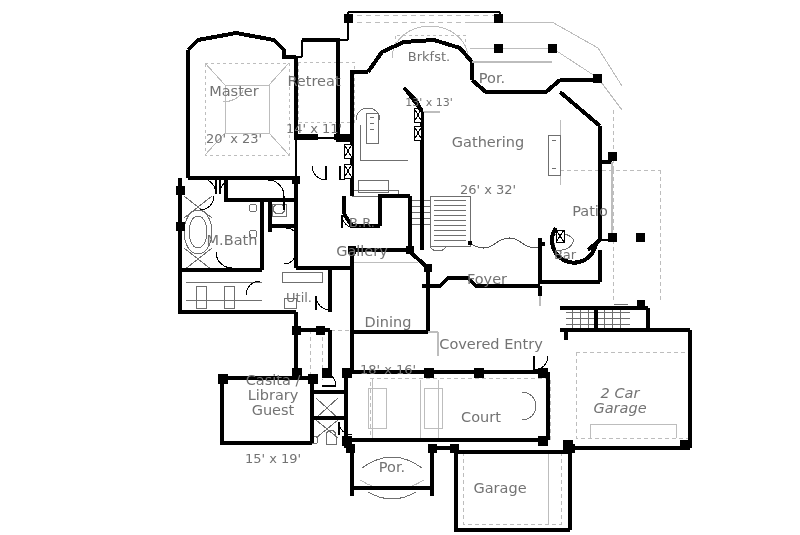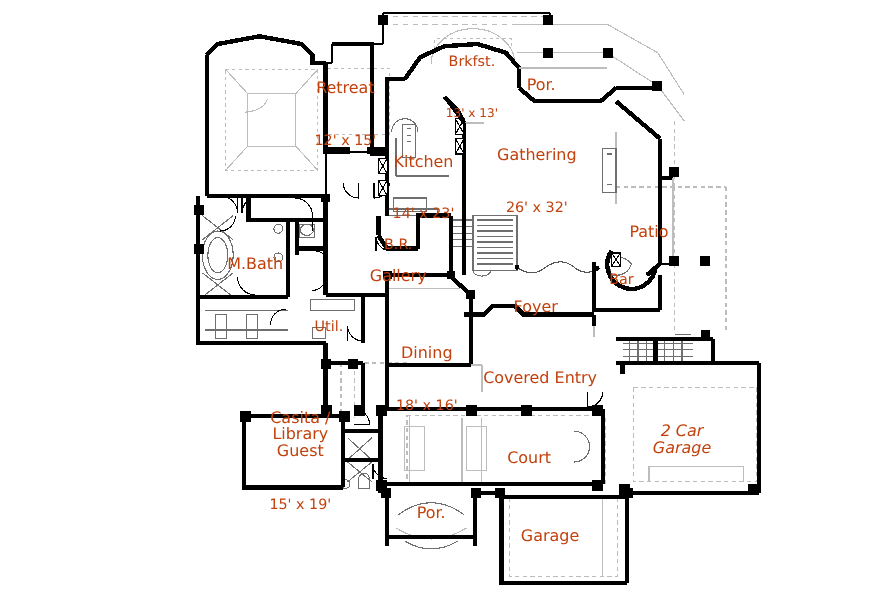--- a/index.html
+++ b/index.html
@@ -1,19 +1,19 @@
 <!DOCTYPE html>
 <html><head>
 <meta charset="utf-8">
 <style>
   html,body{margin:0;padding:0;background:#ffffff;}
   body{width:800px;height:535px;overflow:hidden;font-family:"DejaVu Sans",sans-serif;}
   #plan{position:relative;width:800px;height:535px;background:#fff;}
   #plan svg{position:absolute;left:0;top:0;}
-  .lbl{position:absolute;color:#c2410c;font-family:"DejaVu Sans",sans-serif;
+  .lbl{position:absolute;color:#737373;font-family:"DejaVu Sans",sans-serif;
        text-align:center;line-height:1.05;white-space:pre;
        transform:translate(-50%,-50%);}
   .lbl .nm{display:block;font-size:14.5px;}
   .lbl .dim{display:block;font-size:13px;}
   .sm .nm{font-size:13px;}
   .sm .dim{font-size:11px;}
 </style>
 </head>
 <body>
 
@@ -322,44 +322,44 @@
 
   <g stroke="#000" stroke-width="3" fill="none">
     <path d="M422 112 L422 196"></path>
     <path d="M404 88 L422 112"></path>
     <path d="M472 80 L486 92"></path>
     <path d="M560 80 L546 92"></path>
   </g>
 
 </svg>
 
+<div class="lbl" style="left:234px;top:106px;">
+  <span class="nm">Master</span>
+  <span class="dim">20' x 23'</span>
+</div>
 
 <div class="lbl" style="left:314px;top:96px;">
   <span class="nm">Retreat</span>
-  <span class="dim">12' x 15'</span>
+  <span class="dim">14' x 11'</span>
 </div>
 
 <div class="lbl sm" style="left:429px;top:71px;">
   <span class="nm">Brkfst.</span>
   <span class="dim">13' x 13'</span>
 </div>
 
 <div class="lbl" style="left:492px;top:70px;">
   <span class="nm">Por.</span>
 </div>
 
 <div class="lbl" style="left:488px;top:157px;">
   <span class="nm">Gathering</span>
   <span class="dim">26' x 32'</span>
 </div>
 
-<div class="lbl" style="left:385px;top:163px;">
-  <span class="nm">Kitchen</span>
-  <span class="dim">14' x 23'</span>
-</div>
 
 <div class="lbl" style="left:590px;top:203px;">
   <span class="nm">Patio</span>
 </div>
 
 <div class="lbl" style="left:232px;top:232px;">
   <span class="nm">M.Bath</span>
 </div>
 
 <div class="lbl sm" style="left:362px;top:214px;">

